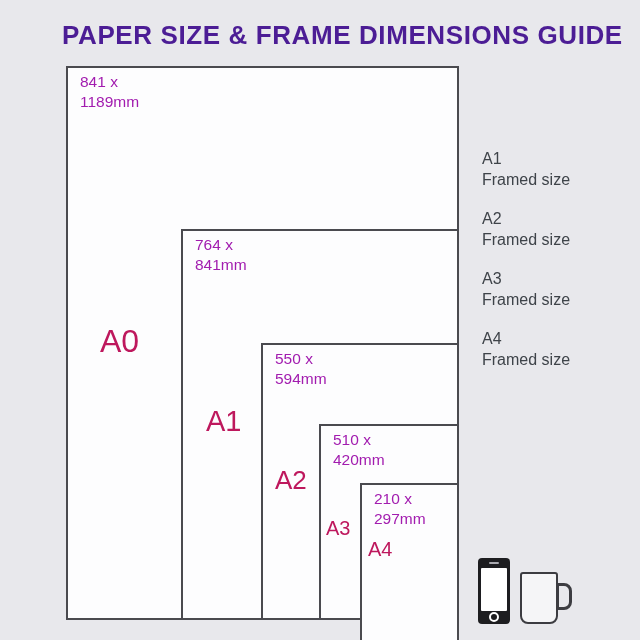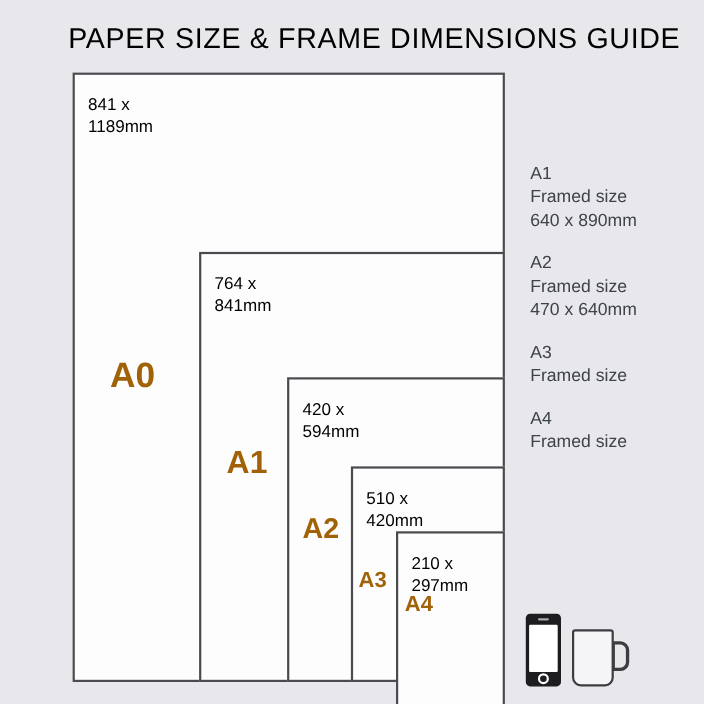--- a/index.html
+++ b/index.html
@@ -7,45 +7,45 @@
     width: 640px; height: 640px;
     background: #e8e8ec;
     font-family: "Liberation Sans", "DejaVu Sans", sans-serif;
     color: #3e4349;
     overflow: hidden;
   }
   .canvas { position: relative; width: 640px; height: 640px; background: #e8e8ec; }
 
   .title {
     position: absolute; left: 62px; top: 20px;
-    font-size: 26px; font-weight: 400; letter-spacing: 0.6px;
-    color: #000000; white-space: nowrap;
+    font-size: 26px; font-weight: 700; letter-spacing: 0.6px;
+    color: #4c1d95; white-space: nowrap;
   }
 
   
   .paper {
     position: absolute;
     background: #fdfdfe;
     border: 2px solid #4a4a4f;
     box-sizing: border-box;
   }
   .paper-a0 { left:  66px; top:  66px; width: 393px; height: 554px; }
   .paper-a1 { left: 181px; top: 229px; width: 278px; height: 391px; }
   .paper-a2 { left: 261px; top: 343px; width: 198px; height: 277px; }
   .paper-a3 { left: 319px; top: 424px; width: 140px; height: 196px; }
   .paper-a4 { left: 360px; top: 483px; width:  99px; height: 161px; padding-left: 27px; }
 
   .dims {
-    position: absolute; left: 12px; top: 18px;
-    font-size: 15.5px; line-height: 20px; color: #000000;
+    position: absolute; left: 12px; top: 4px;
+    font-size: 15.5px; line-height: 20px; color: #a21caf;
     white-space: nowrap;
   }
 
   .size-label {
-    position: absolute; line-height: 1; color: #a16207; white-space: nowrap; font-weight: bold;
+    position: absolute; line-height: 1; color: #be185d; white-space: nowrap;
   }
   .label-a0 { left: 100px; top: 325px; font-size: 32px; }
   .label-a1 { left: 206px; top: 407px; font-size: 29px; }
   .label-a2 { left: 275px; top: 467px; font-size: 26px; }
   .label-a3 { left: 326px; top: 518px; font-size: 20px; }
   .label-a4 { left: 368px; top: 539px; font-size: 20px; }
 
   
   .framed-col { position: absolute; left: 482px; top: 148px; }
   .framed-block { margin-bottom: 18px; font-size: 16px; line-height: 21px; color: #3e4349; }
@@ -99,21 +99,21 @@
     </div>
   </div>
   <div class="paper paper-a1">
     <div class="dims">
       <div>764 x</div>
       <div>841mm</div>
     </div>
   </div>
   <div class="paper paper-a2">
     <div class="dims">
-      <div>420 x</div>
+      <div>550 x</div>
       <div>594mm</div>
     </div>
   </div>
   <div class="paper paper-a3">
     <div class="dims">
       <div>510 x</div>
       <div>420mm</div>
     </div>
   </div>
   <div class="paper paper-a4">
@@ -126,26 +126,24 @@
   <div class="size-label label-a0">A0</div>
   <div class="size-label label-a1">A1</div>
   <div class="size-label label-a2">A2</div>
   <div class="size-label label-a3">A3</div>
   <div class="size-label label-a4">A4</div>
 
   <div class="framed-col">
     <div class="framed-block">
       <div>A1</div>
       <div>Framed size</div>
-      <div>640 x 890mm</div>
     </div>
     <div class="framed-block">
       <div>A2</div>
       <div>Framed size</div>
-      <div>470 x 640mm</div>
     </div>
     <div class="framed-block">
       <div>A3</div>
       <div>Framed size</div>
     </div>
     <div class="framed-block">
       <div>A4</div>
       <div>Framed size</div>
     </div>
   </div>

